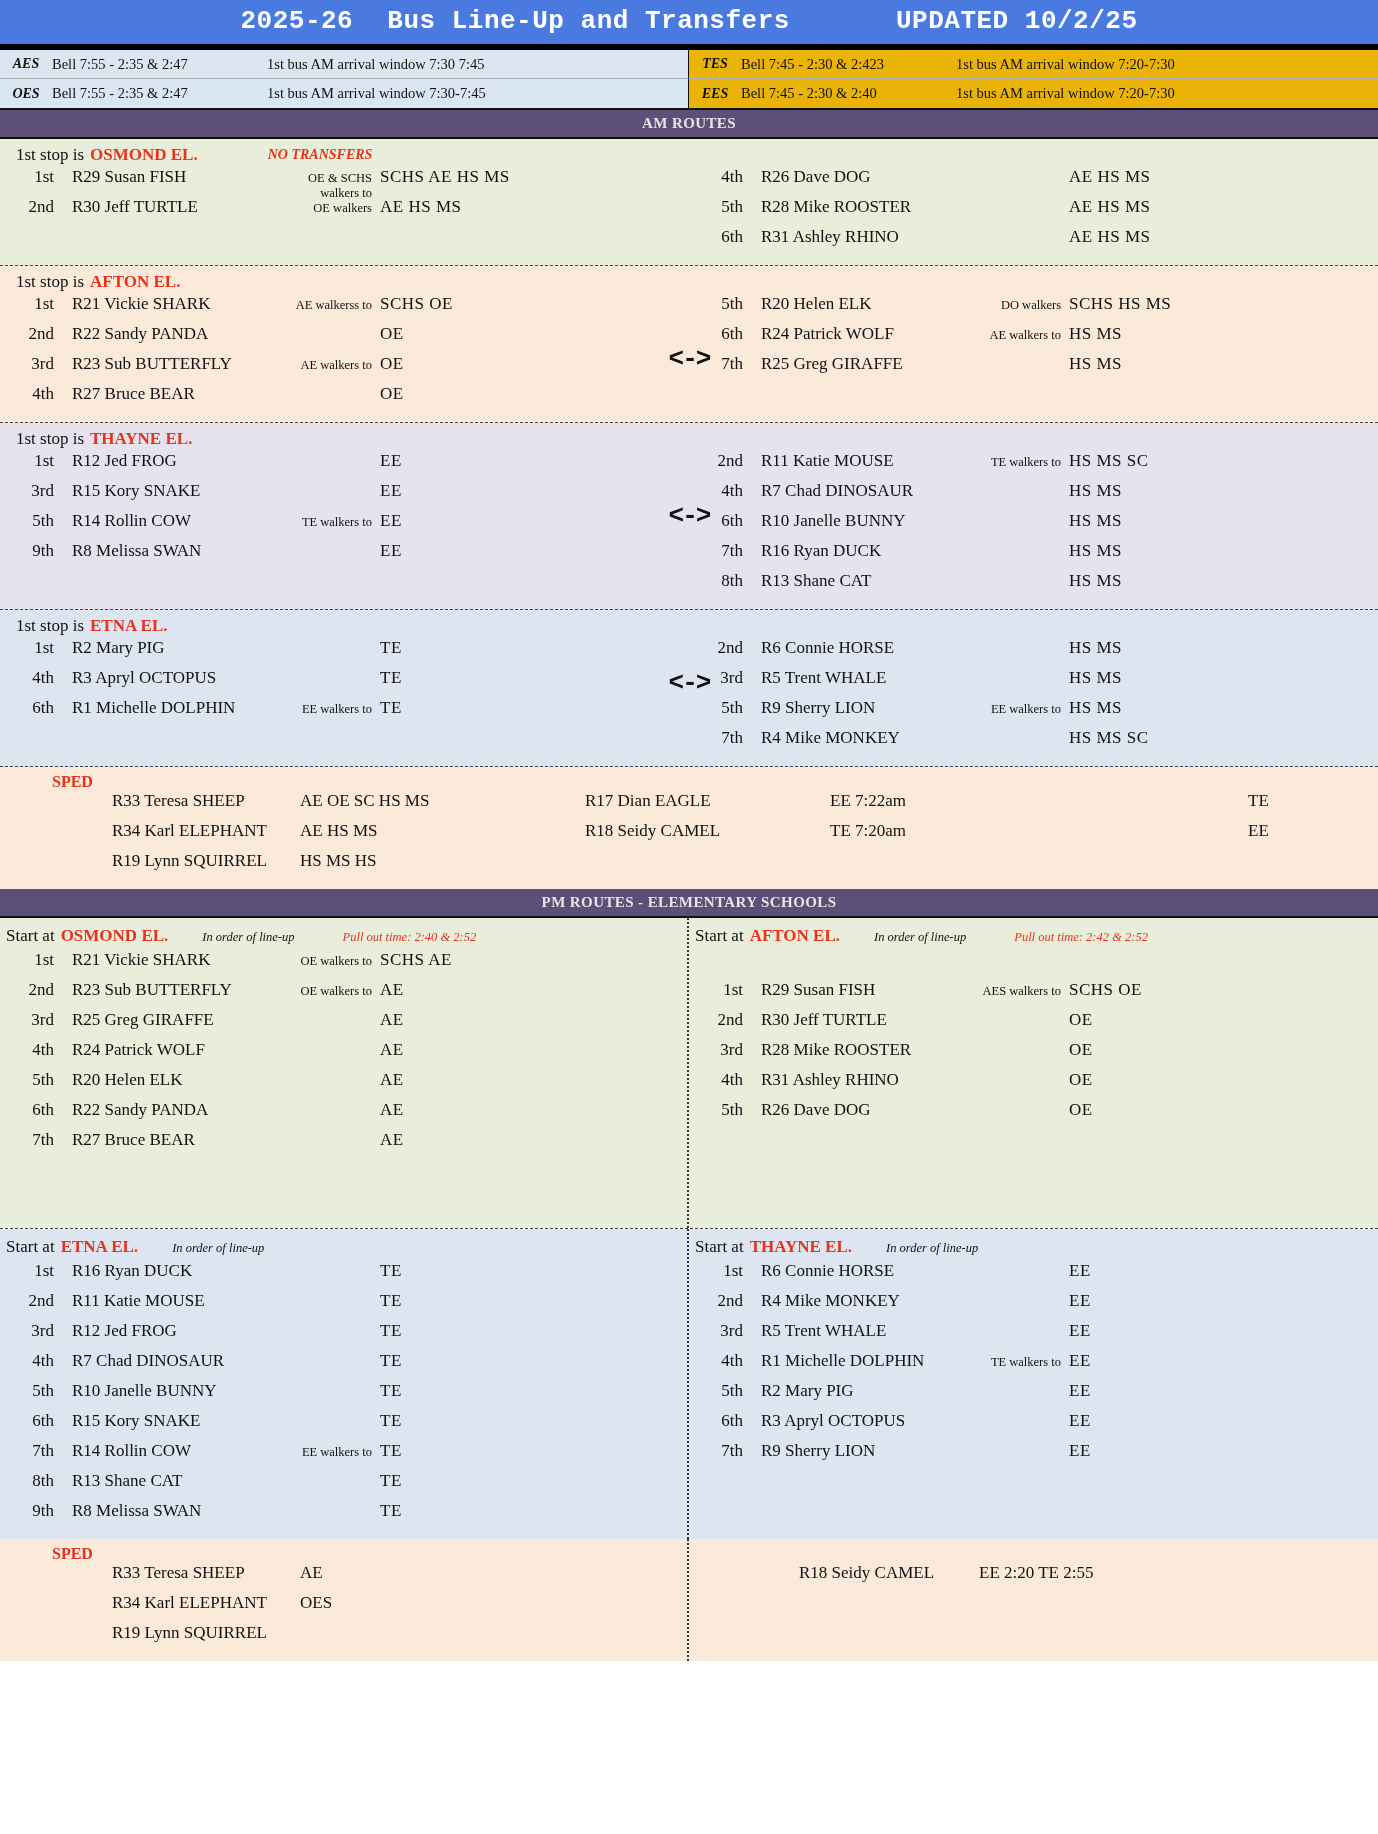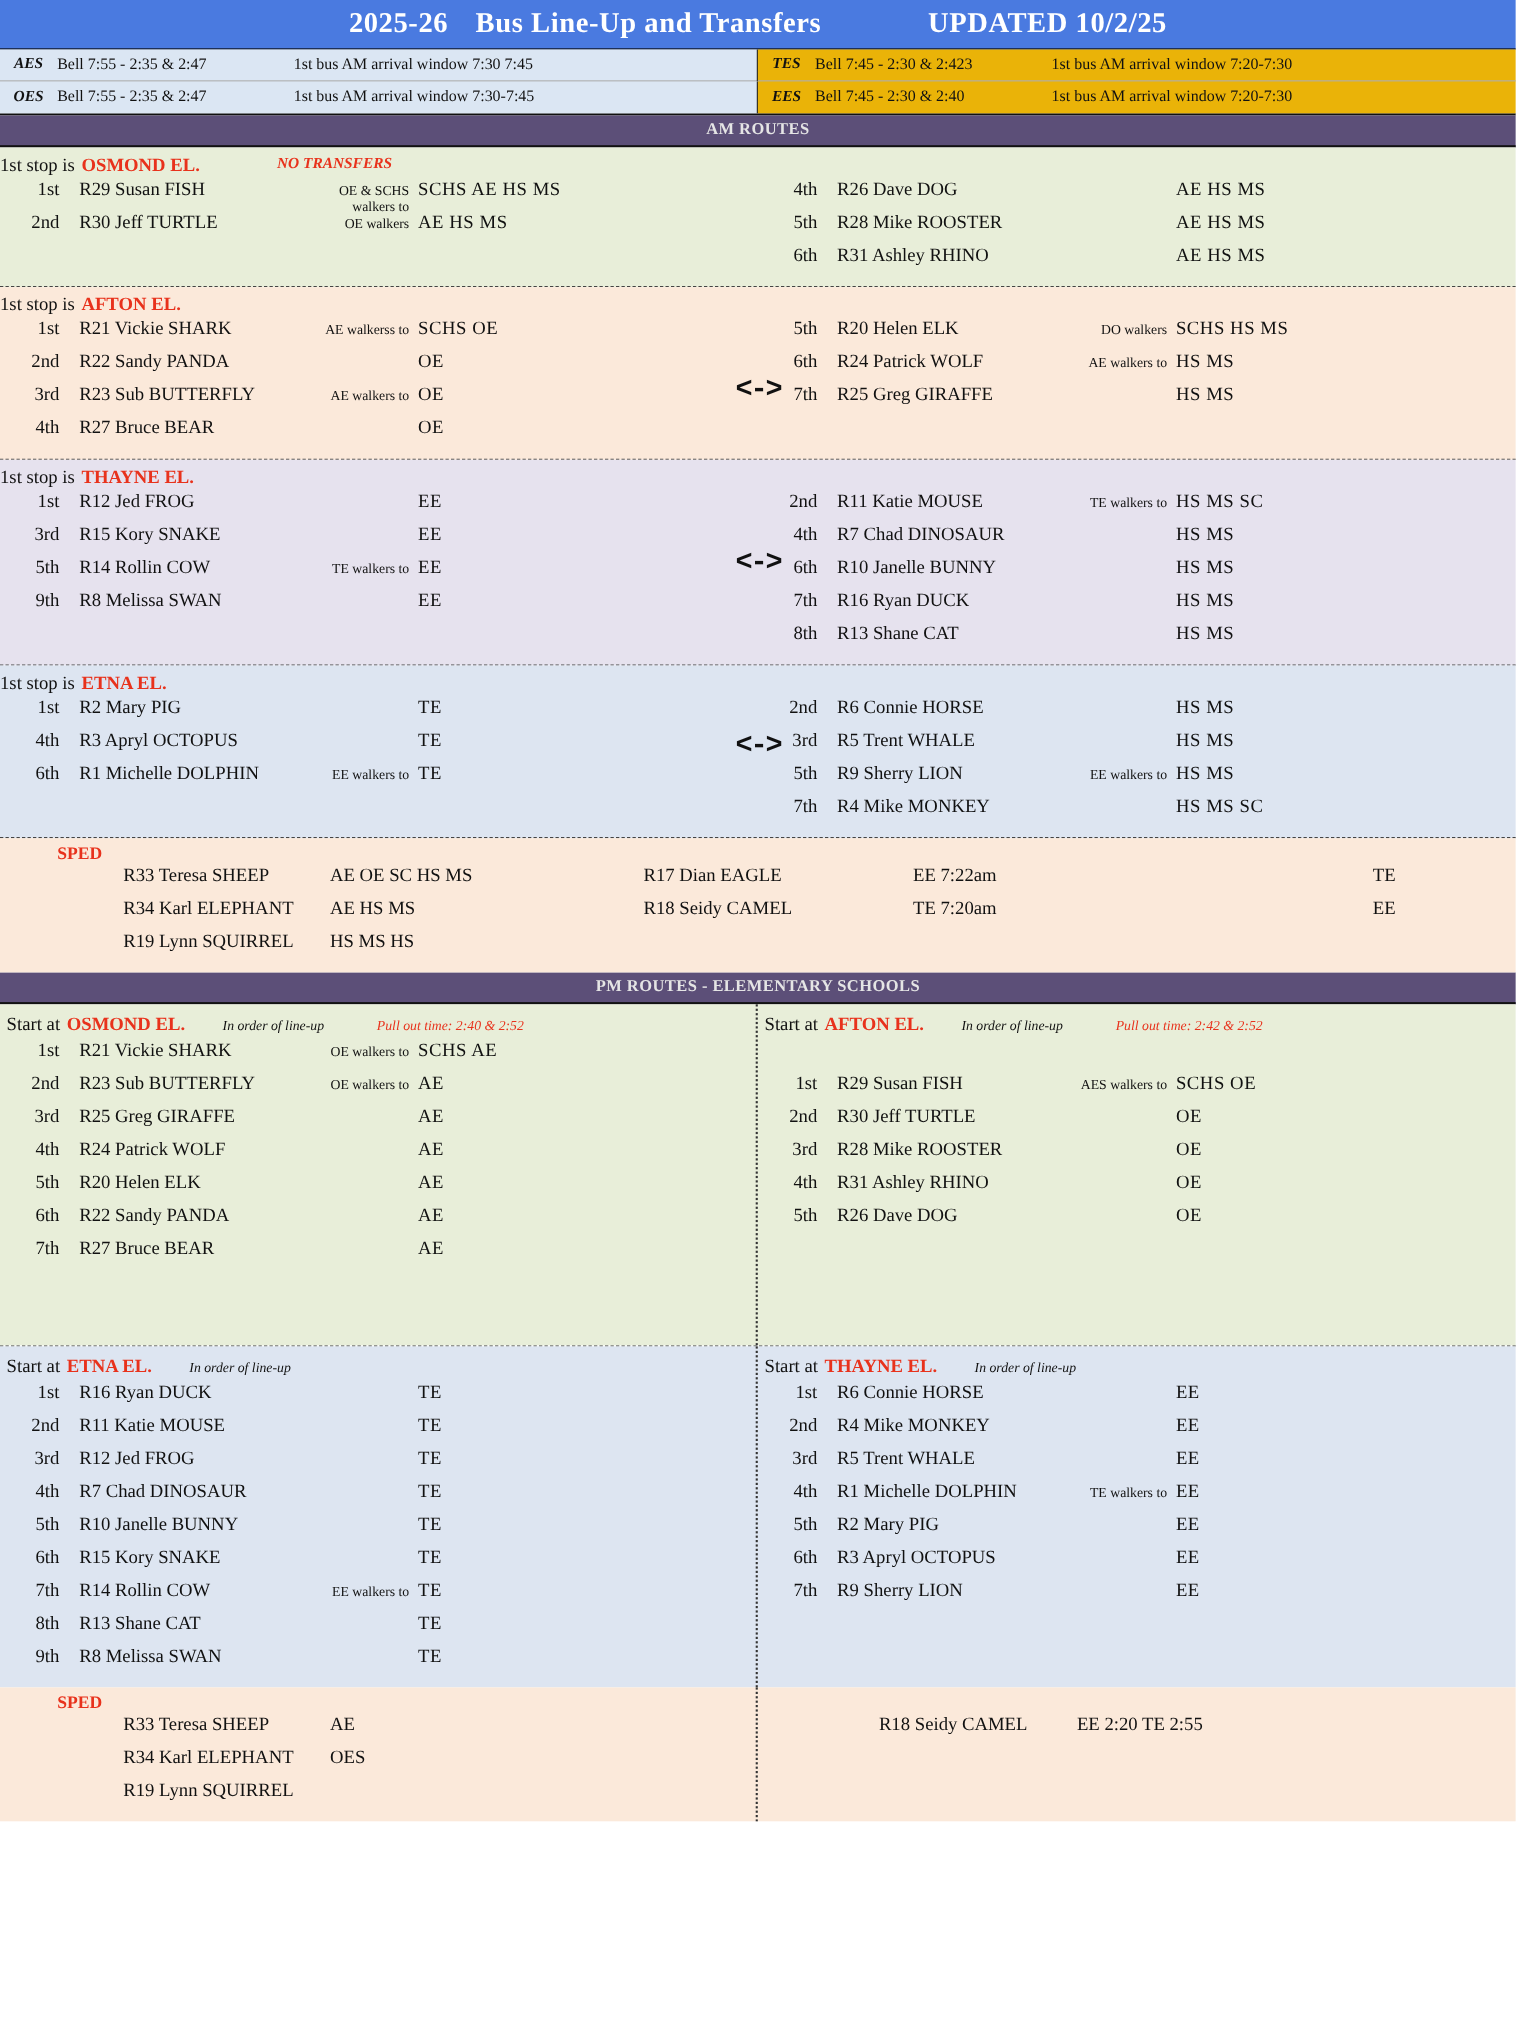--- a/index.html
+++ b/index.html
@@ -9,27 +9,27 @@
     font-family: "Liberation Serif", serif;
     background: #ffffff;
     color: #111;
   }
   .page { width: 1378px; }
 
   
   .title-bar {
     background: #4a7ae0;
     color: #ffffff;
-    font-family: Liberation Serif, serif;
+    font-family: Liberation Mono, monospace;
     font-weight: bold;
     font-size: 26px;
     text-align: center;
     padding: 6px 0 8px 0;
     letter-spacing: 0.5px;
-    border-bottom: 1px solid #000000;
+    border-bottom: 6px solid #000000;
   }
   .title-bar .t1 { margin-right: 18px; }
   .title-bar .t2 { margin-right: 90px; }
   .title-bar .t3 { }
 
   
   .bell-wrap { display:flex; border-bottom:2px solid #111; }
   .bell-col { width: 50%; }
   .bell-col.left { background:#dbe6f3; }
   .bell-col.right { background:#eab308; }
@@ -61,21 +61,21 @@
   
   .block { border-bottom: 1px dashed #444; padding-bottom: 8px; position:relative; }
   .block.green { background:#e8eed9; }
   .block.peach { background:#fbe9da; }
   .block.lav   { background:#e6e2ee; }
   .block.blue  { background:#dde5f1; }
   .block.sped  { background:#fbe9da; border-bottom: none; }
 
   .block-head {
     font-size: 17px;
-    padding: 6px 0 2px 0;
+    padding: 6px 0 2px 16px;
     display:flex;
     align-items:center;
   }
   .block-head .lead { color:#111; }
   .school-name { color:#e8321c; font-weight:bold; margin-left:6px; }
   .no-transfers { color:#e8321c; font-style:italic; font-weight:bold; font-size:14px; margin-left:70px; }
 
   .cols { display:flex; position:relative; }
   .col { width:50%; }
   .arrow {

